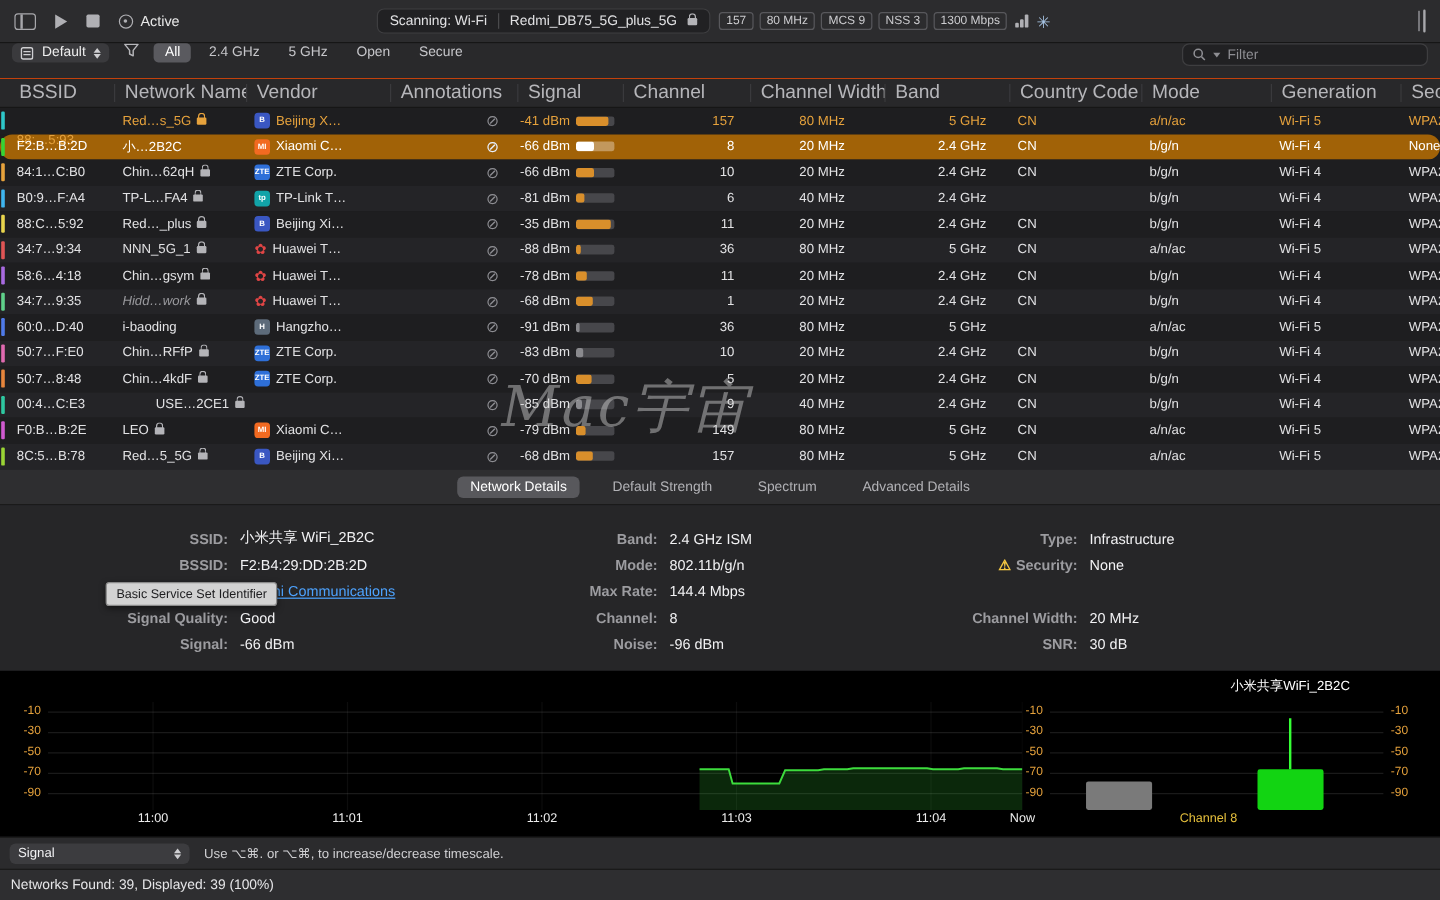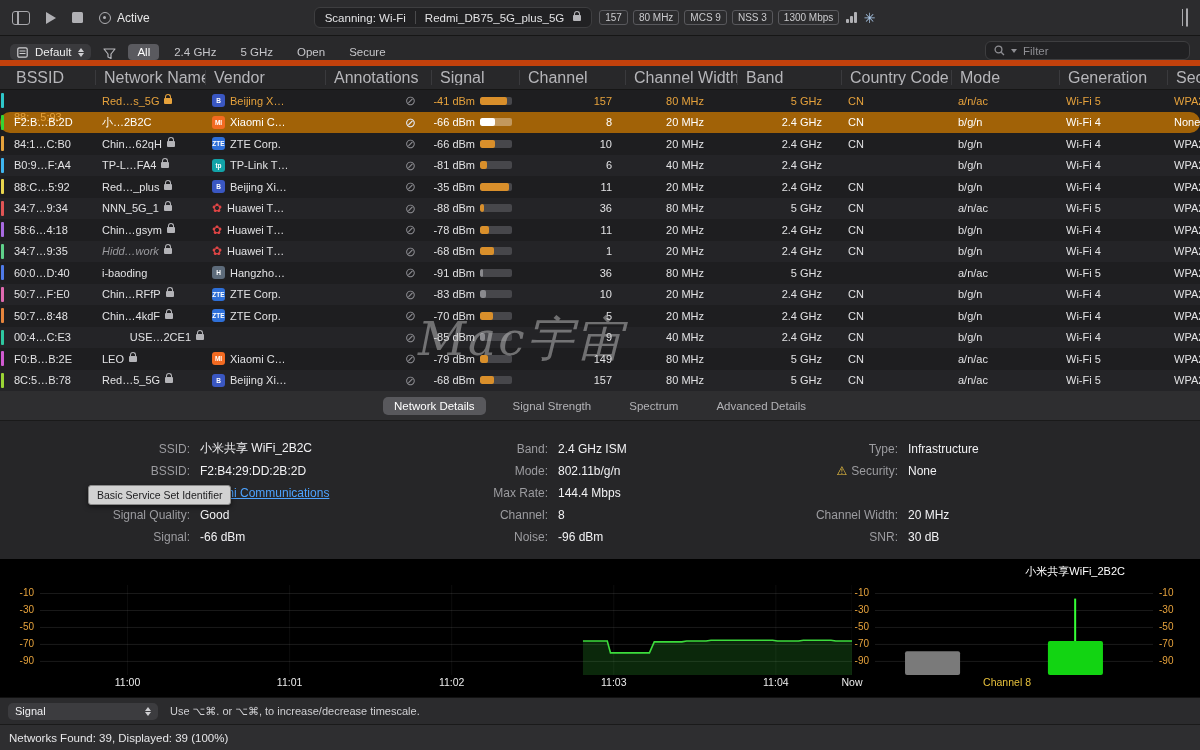--- a/index.html
+++ b/index.html
@@ -24,21 +24,21 @@
   .badge { border:1px solid #58585c; border-radius:3px; padding:1px 5px; font-size:10px; color:#cccccf; white-space:nowrap; }
   .meter-icon { display:flex; align-items:flex-end; gap:1.5px; height:11px; }
   .meter-icon i { display:block; width:2.5px; background:#b0b0b4; border-radius:1px; }
   .tb-right { margin-left:auto; }
 
   
   .lock { position:relative; display:inline-block; width:8px; height:6px; background:#b4b4b8; border-radius:1px; flex:none; }
   .lock::before { content:""; position:absolute; left:1px; top:-4px; width:4px; height:4px; border:1.5px solid #b4b4b8; border-bottom:none; border-radius:4px 4px 0 0; }
 
   
-  .filterbar { flex:0 0 30px; background:#29292b; border-bottom:6px solid #c2410c; display:flex; align-items:flex-end; padding:0 10px; gap:12px; font-size:11.5px; }
+  .filterbar { flex:0 0 30px; background:#29292b; border-bottom:1px solid #c2410c; display:flex; align-items:flex-start; padding:0 10px; gap:12px; font-size:11.5px; }
   .preset { display:flex; align-items:center; gap:7px; background:#3a3a3d; border-radius:5px; padding:2px 7px; color:#eee; }
   .updown { display:flex; flex-direction:column; gap:1px; }
   .updown i { display:block; width:0; height:0; border-left:3.5px solid transparent; border-right:3.5px solid transparent; }
   .updown .up { border-bottom:4px solid #cfcfd2; }
   .updown .dn { border-top:4px solid #cfcfd2; }
   .segments { display:flex; align-items:center; gap:6px; }
   .seg { padding:2px 9px; border-radius:4px; color:#c6c6ca; }
   .seg.active { background:#5a5a5f; color:#fff; }
   .searchbox { margin-left:auto; display:flex; align-items:center; gap:6px; width:205px; background:#212123; border:1px solid #3e3e40; border-radius:6px; padding:2.5px 8px; color:#8e8e93; }
   .chev-dn { width:0; height:0; border-left:3.5px solid transparent; border-right:3.5px solid transparent; border-top:4px solid #8e8e93; }
@@ -67,21 +67,21 @@
 
   
   .tabbar { flex:0 0 30px; background:#2e2e30; border-bottom:1px solid #1a1a1a; display:flex; align-items:center; justify-content:center; gap:16px; font-size:11.5px; }
   .tab { color:#b2b2b6; padding:3px 11px; border-radius:5px; }
   .tab.active { background:#58585c; color:#fff; }
 
   
   .details { flex:0 0 138px; background:#262628; position:relative; font-size:12px; }
   .dcol { position:absolute; top:19px; }
   .drow { display:flex; align-items:center; height:17px; margin-bottom:5px; }
-  .dlabel { color:#9c9ca0; margin-right:10px; flex:none; display:flex; justify-content:flex-end; align-items:center; gap:4px; }
+  .dlabel { color:#9c9ca0; margin-right:10px; flex:none; display:flex; justify-content:flex-end; align-items:center; gap:4px;font-weight:bold; }
   .dvalue { color:#f2f2f4; }
   .dlink { color:#4da3ff; text-decoration:underline; }
   .warn-icon { color:#f5c842; font-size:12px; }
   .tooltip { position:absolute; left:88px; top:64px; background:#d2d2d2; color:#1d1d1f; border:1px solid #8a8a8a; border-radius:3px; padding:3px 8px; font-size:10.5px; box-shadow:0 2px 5px rgba(0,0,0,.5); z-index:6; }
 
   
   .charts { flex:0 0 138px; background:#000; position:relative; }
   .ylab { position:absolute; font-size:10px; color:#e6a23c; width:28px; }
   .xlab { position:absolute; top:117px; font-size:10.5px; color:#ececec; transform:translateX(-50%); white-space:nowrap; }
   .xlab.orange { color:#e6c03c; }
@@ -599,21 +599,21 @@
         <div class="cell r" style="width: 104px; padding-right: 18px;">5 GHz</div>
         <div class="cell" style="width: 110px;">CN</div>
         <div class="cell" style="width: 108px;">a/n/ac</div>
         <div class="cell" style="width: 108px;">Wi-Fi 5</div>
         <div class="cell" style="width: 60px;">WPA2 Personal</div>
       </div>
     </div>
 
   <div class="tabbar" id="tabbar">
       <span class="tab active">Network Details</span>
-      <span class="tab">Signal Strength</span>
+      <span class="tab">Default Strength</span>
       <span class="tab">Spectrum</span>
       <span class="tab">Advanced Details</span>
     </div>
 
   <div class="details" id="details">
     <div class="tooltip">Basic Service Set Identifier</div>
   <div class="dcol" style="left: 40px;">
         <div class="drow">
           <span class="dlabel" style="width: 150px;">
             <span>SSID:</span>

